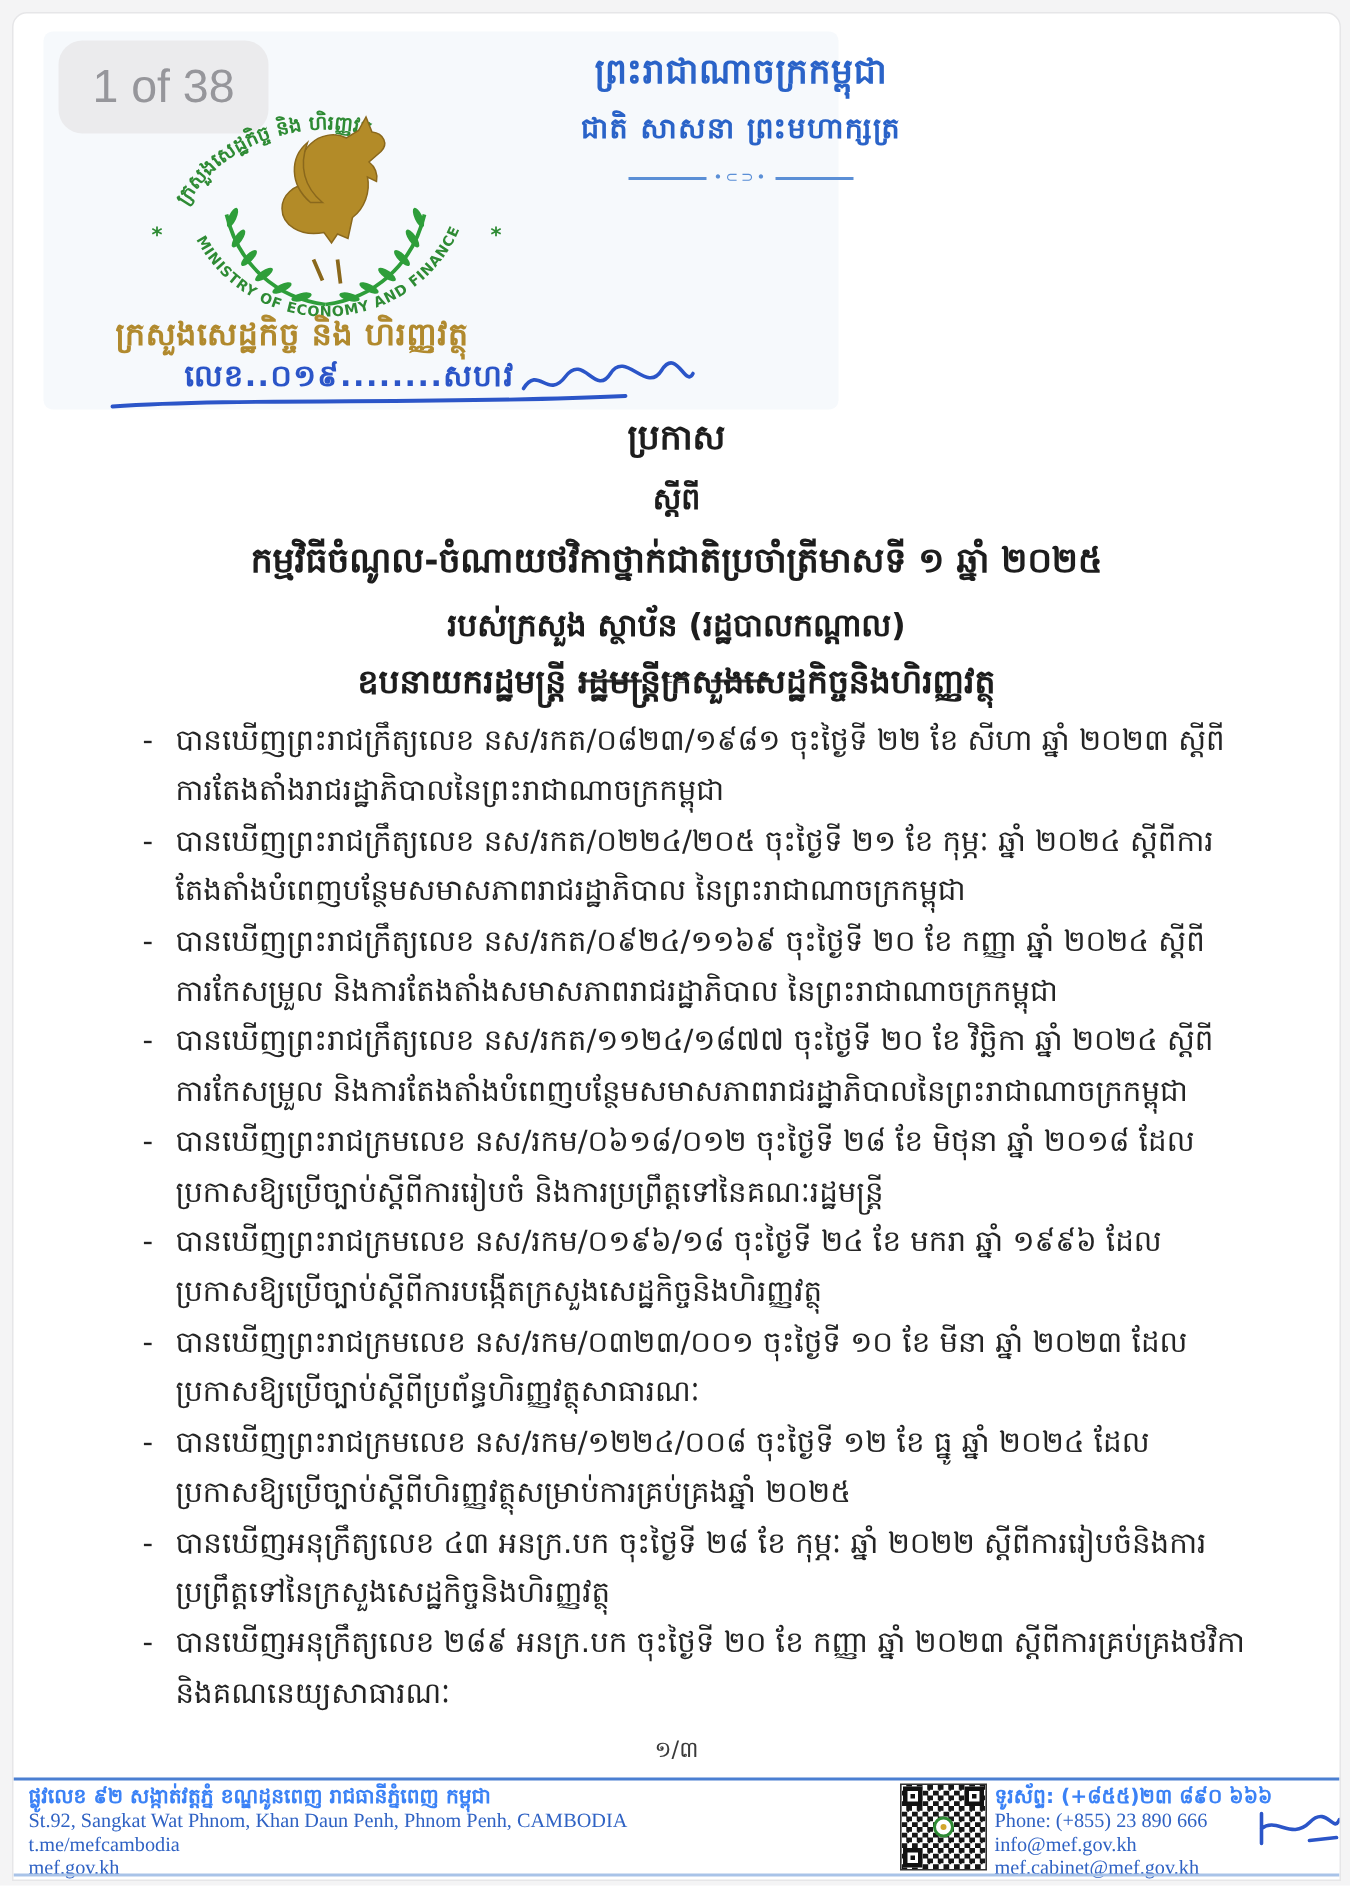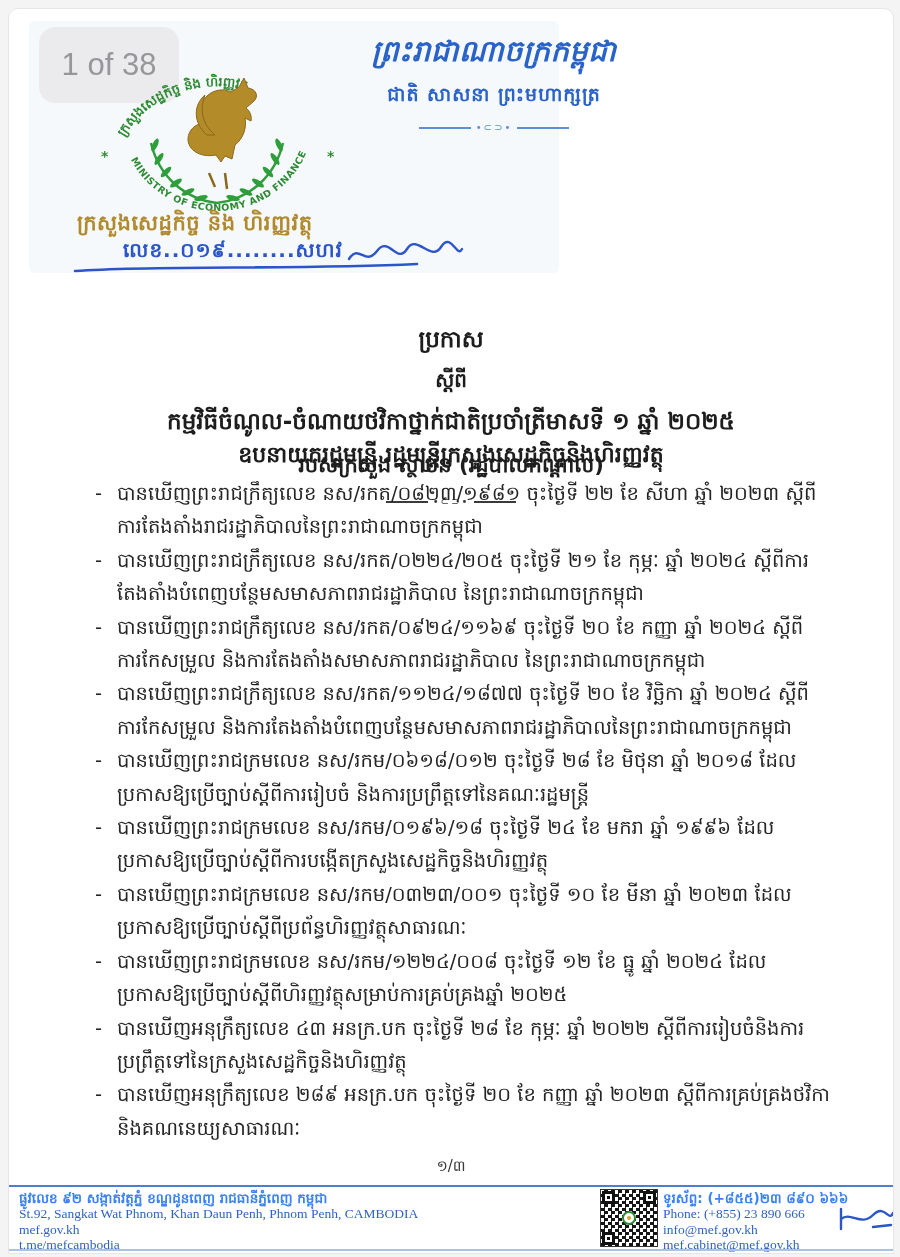--- a/index.html
+++ b/index.html
@@ -4,38 +4,38 @@
 <style>
   html,body{margin:0;padding:0;}
   body{width:900px;height:1257px;background:#f4f4f5;position:relative;
        font-family:"DejaVu Sans",sans-serif;overflow:hidden;}
   #page{position:absolute;left:8px;top:8px;width:884px;height:1244px;background:#ffffff;
         border:1px solid #e6e6e8;border-radius:10px 10px 0 0;overflow:hidden;}
   .abs{position:absolute;}
 
   
   .tint{left:20px;top:12px;width:530px;height:252px;background:rgba(213,226,242,0.22);border-radius:6px;}
-  .badge{left:30px;top:18px;width:140px;height:76px;border-radius:16px;background:#ebebed;
+  .badge{left:30px;top:18px;width:140px;height:62px;border-radius:16px;background:#ebebed;
          display:flex;align-items:center;justify-content:center;
          font-family:"Liberation Sans",sans-serif;font-size:31px;font-weight:500;color:#96969b;}
   .goldline{left:68px;top:200px;font-size:21px;font-weight:bold;color:#b18a2e;letter-spacing:.5px;}
   .refline{left:70px;top:228px;font-size:20px;font-weight:bold;color:#2b55c8;letter-spacing:1px;
            display:flex;align-items:flex-start;margin-left:44px;}
   .rightcol{left:320px;top:24px;width:330px;text-align:center;color:#2a63c8;}
-  .kingdom{font-size:29px;font-weight:bold;letter-spacing:.5px;font-style:italic;}
+  .kingdom{font-size:23px;font-weight:bold;letter-spacing:.5px;}
   .motto{font-size:19px;font-weight:bold;margin-top:7px;letter-spacing:1px;}
   .orn{display:flex;align-items:center;justify-content:center;gap:5px;margin-top:12px;}
   .orn .bar{height:2px;width:52px;background:#5b8fd6;}
   .orn .mid{font-size:10px;color:#5b8fd6;letter-spacing:2px;}
   .orn.dark .bar{background:#3a3a3a;height:2px;width:42px;}
   .orn.dark .mid{color:#3a3a3a;}
 
   
   .titleblock{left:0;top:268px;width:884px;text-align:center;color:#1d1d1d;}
-  .t1{font-size:23px;font-weight:bold;margin-top:48px;}
+  .t1{font-size:23px;font-weight:bold;}
   .t2{font-size:20px;font-weight:bold;margin-top:9px;}
   .t3{font-size:23px;font-weight:bold;margin-top:10px;}
   .t4{font-size:21px;font-weight:bold;margin-top:11px;}
   .titleblock .orn{margin-top:14px;}
   .issuer{left:0;top:432px;width:884px;text-align:center;font-size:22px;font-weight:bold;color:#1d1d1d;}
 
   
   .cites{left:84px;top:468px;width:740px;list-style:none;margin:0;padding:0;}
   .cites li{position:relative;padding-left:24px;font-size:19.5px;line-height:33.4px;color:#242424;}
   .cites li::before{content:"-";position:absolute;left:2px;top:0;color:#242424;}
@@ -156,22 +156,22 @@
     <li>បានឃើញព្រះរាជក្រមលេខ នស/រកម/១២២៤/០០៨ ចុះថ្ងៃទី ១២ ខែ ធ្នូ ឆ្នាំ ២០២៤ ដែលប្រកាសឱ្យប្រើច្បាប់ស្តីពីហិរញ្ញវត្ថុសម្រាប់ការគ្រប់គ្រងឆ្នាំ ២០២៥</li>
     <li>បានឃើញអនុក្រឹត្យលេខ ៤៣ អនក្រ.បក ចុះថ្ងៃទី ២៨ ខែ កុម្ភៈ ឆ្នាំ ២០២២ ស្តីពីការរៀបចំនិងការប្រព្រឹត្តទៅនៃក្រសួងសេដ្ឋកិច្ចនិងហិរញ្ញវត្ថុ</li>
     <li>បានឃើញអនុក្រឹត្យលេខ ២៨៩ អនក្រ.បក ចុះថ្ងៃទី ២០ ខែ កញ្ញា ឆ្នាំ ២០២៣ ស្តីពីការគ្រប់គ្រងថវិកា និងគណនេយ្យសាធារណៈ</li>
   </ul>
 
   <div class="abs fsep"></div>
 
   <div class="abs fleft">
     <div class="fk">ផ្លូវលេខ ៩២ សង្កាត់វត្តភ្នំ ខណ្ឌដូនពេញ រាជធានីភ្នំពេញ កម្ពុជា</div>
     <div class="fe">St.92, Sangkat Wat Phnom, Khan Daun Penh, Phnom Penh, CAMBODIA</div>
+    <div class="fe">t.me/mefcambodia</div>
     <div class="fe">mef.gov.kh</div>
-    <div class="fe">t.me/mefcambodia</div>
   </div>
 
   <div class="abs pageno">១/៣</div>
 
   <div class="abs qr">
     <span class="finder f1"></span>
     <span class="finder f2"></span>
     <span class="finder f3"></span>
     <span class="qrlogo"></span>
   </div>

